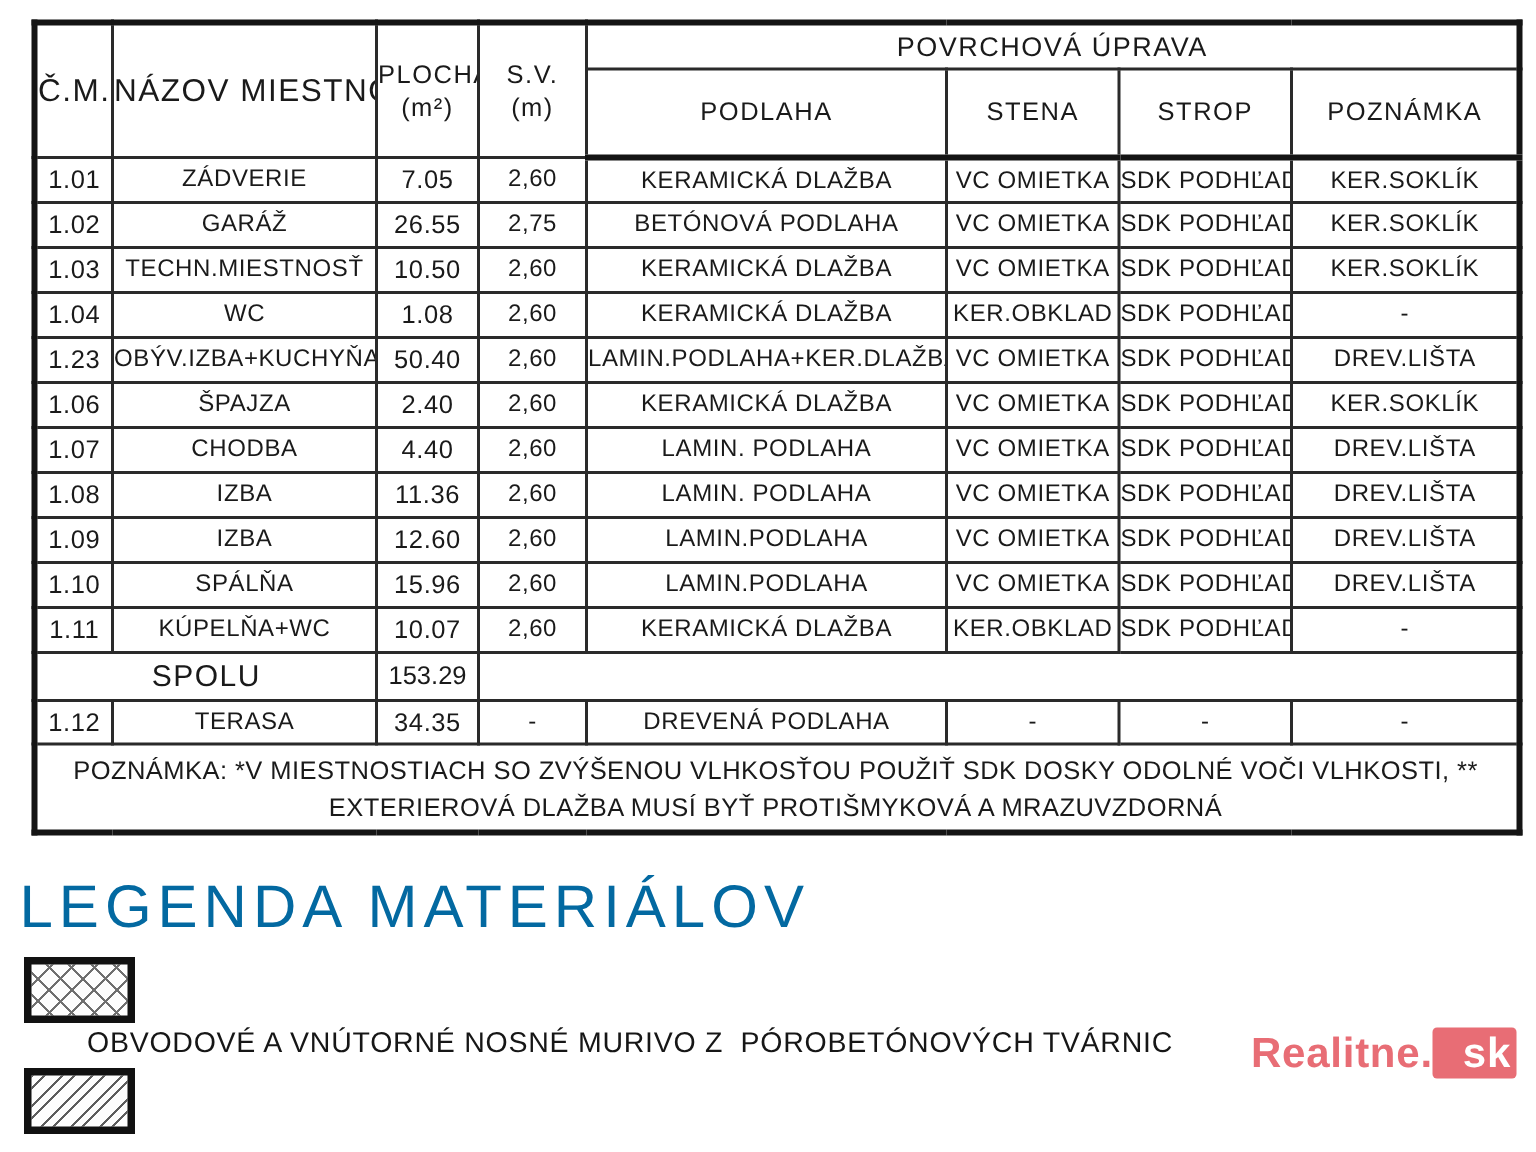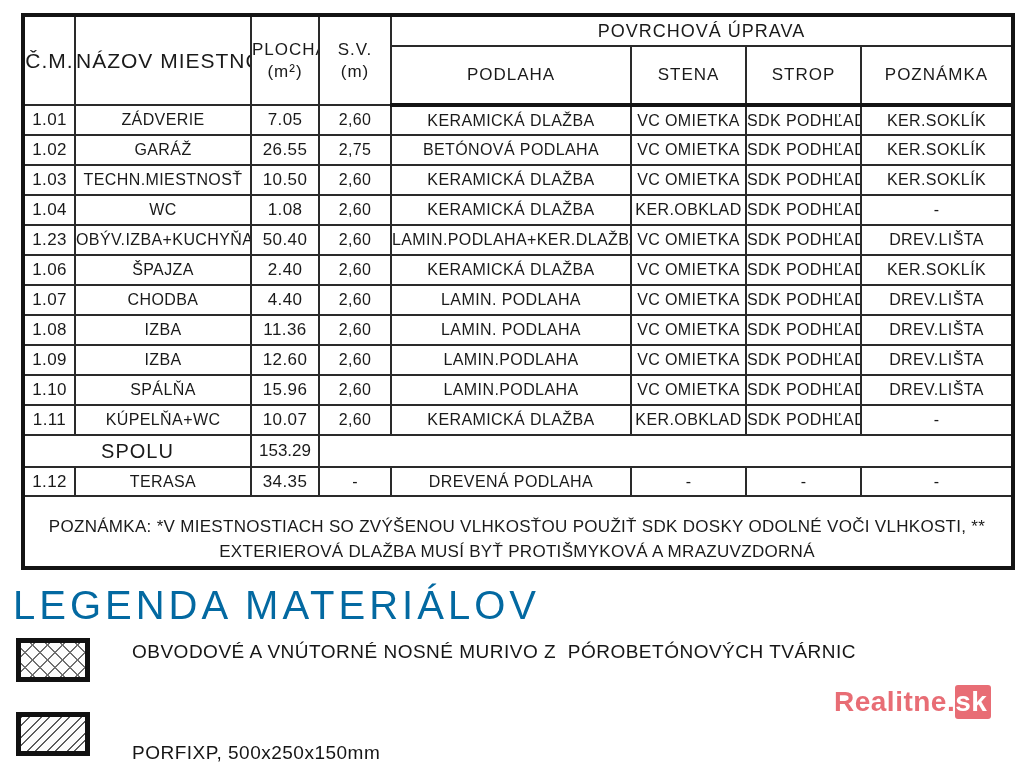--- a/index.html
+++ b/index.html
@@ -22,44 +22,44 @@
   td.cell      { font-size:16px; letter-spacing:.4px; }
   td.num       { font-size:17px; }
   tr.data      { height:30px; }
   tr.hdr1      { height:31px; }
   tr.hdr2      { height:59px; }
   tr.spolu-row { height:32px; }
   td.spolu-label { border:4px solid #141414; border-right:none; font-size:20px; letter-spacing:1px; }
   td.spolu-area  { border:4px solid #141414; font-size:17px; }
   td.spolu-empty { border-left:none; }
   tr.terasa-row  { height:29px; }
-  td.footnote { text-align:left; padding:18px 4px 2px 2px; font-size:17px;
+  td.footnote { text-align:left; padding:5px 4px 2px 2px; font-size:17px;
                 letter-spacing:.3px; line-height:1.45; white-space:normal; height:56px; }
 
   
   .legend-title { position:absolute; left:13px; top:583px; font-size:40px;
                   letter-spacing:4px; color:#0369a1; }
-  .legend-item { position:absolute; left:16px; display:flex; align-items:flex-start; }
+  .legend-item { position:absolute; left:16px; display:flex; align-items:flex-start;flex-direction:column; }
   .legend-item.one { top:638px; }
   .legend-item.two { top:712px; }
   .swatch { width:74px; height:44px; border:5px solid #111; background:#fdfdfd; flex:none; }
   .hatch-cross { background-image:
       repeating-linear-gradient(45deg,  transparent 0 9px,  #6f6f6f 9px 10.6px),
       repeating-linear-gradient(135deg, transparent 0 9px,  #6f6f6f 9px 10.6px); }
   .hatch-diag { background-image:
       repeating-linear-gradient(135deg, #5d5d5d 0 1.4px, transparent 1.4px 5.5px,
                                 #5d5d5d 5.5px 6.9px, transparent 6.9px 14px); }
   .legend-text { margin-left:42px; font-size:19px; letter-spacing:.5px;
                  line-height:27px; white-space:pre; color:#161616; }
 
   
   .watermark { position:absolute; left:834px; top:686px; font-size:28px;
                font-weight:bold; letter-spacing:.5px; }
   .wm-text { }
-  .wm-suffix { padding:1px 4px 2px 0; border-radius:3px; }
+  .wm-suffix { padding:1px 4px 2px 20px; border-radius:3px; }
 </style>
 </head>
 <body>
 
 <div class="sheet">
 
   <table class="room">
     <colgroup>
       <col style="width:52px">
         <col style="width:176px">

